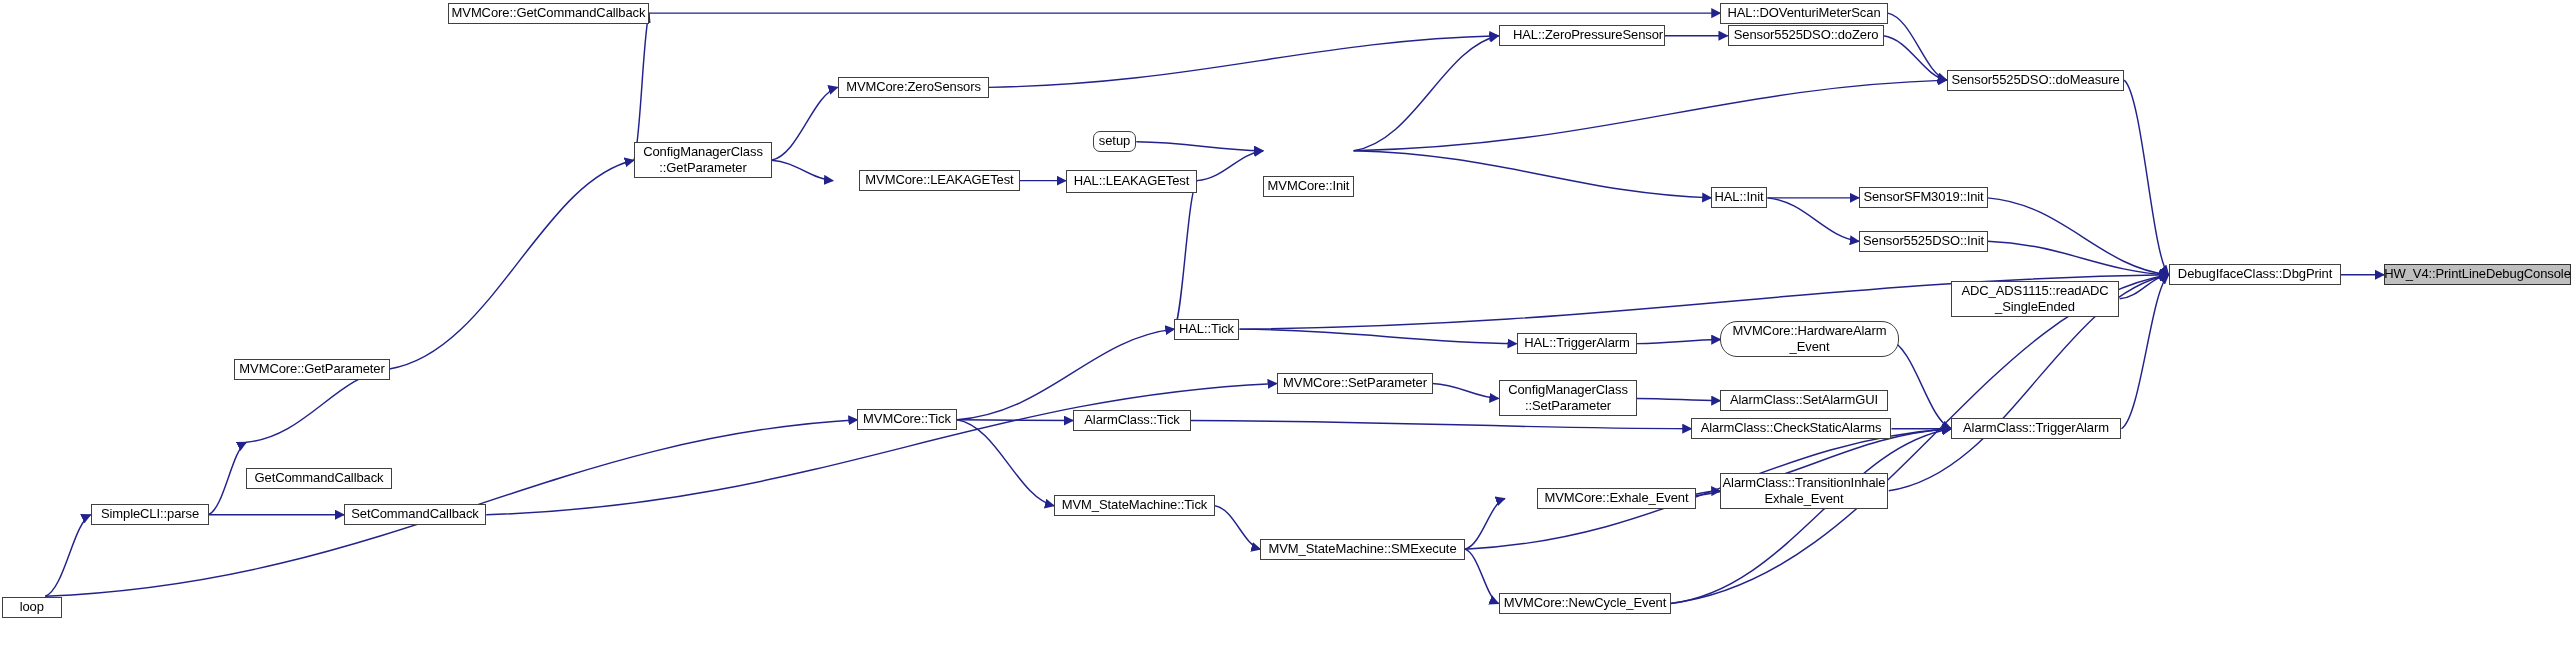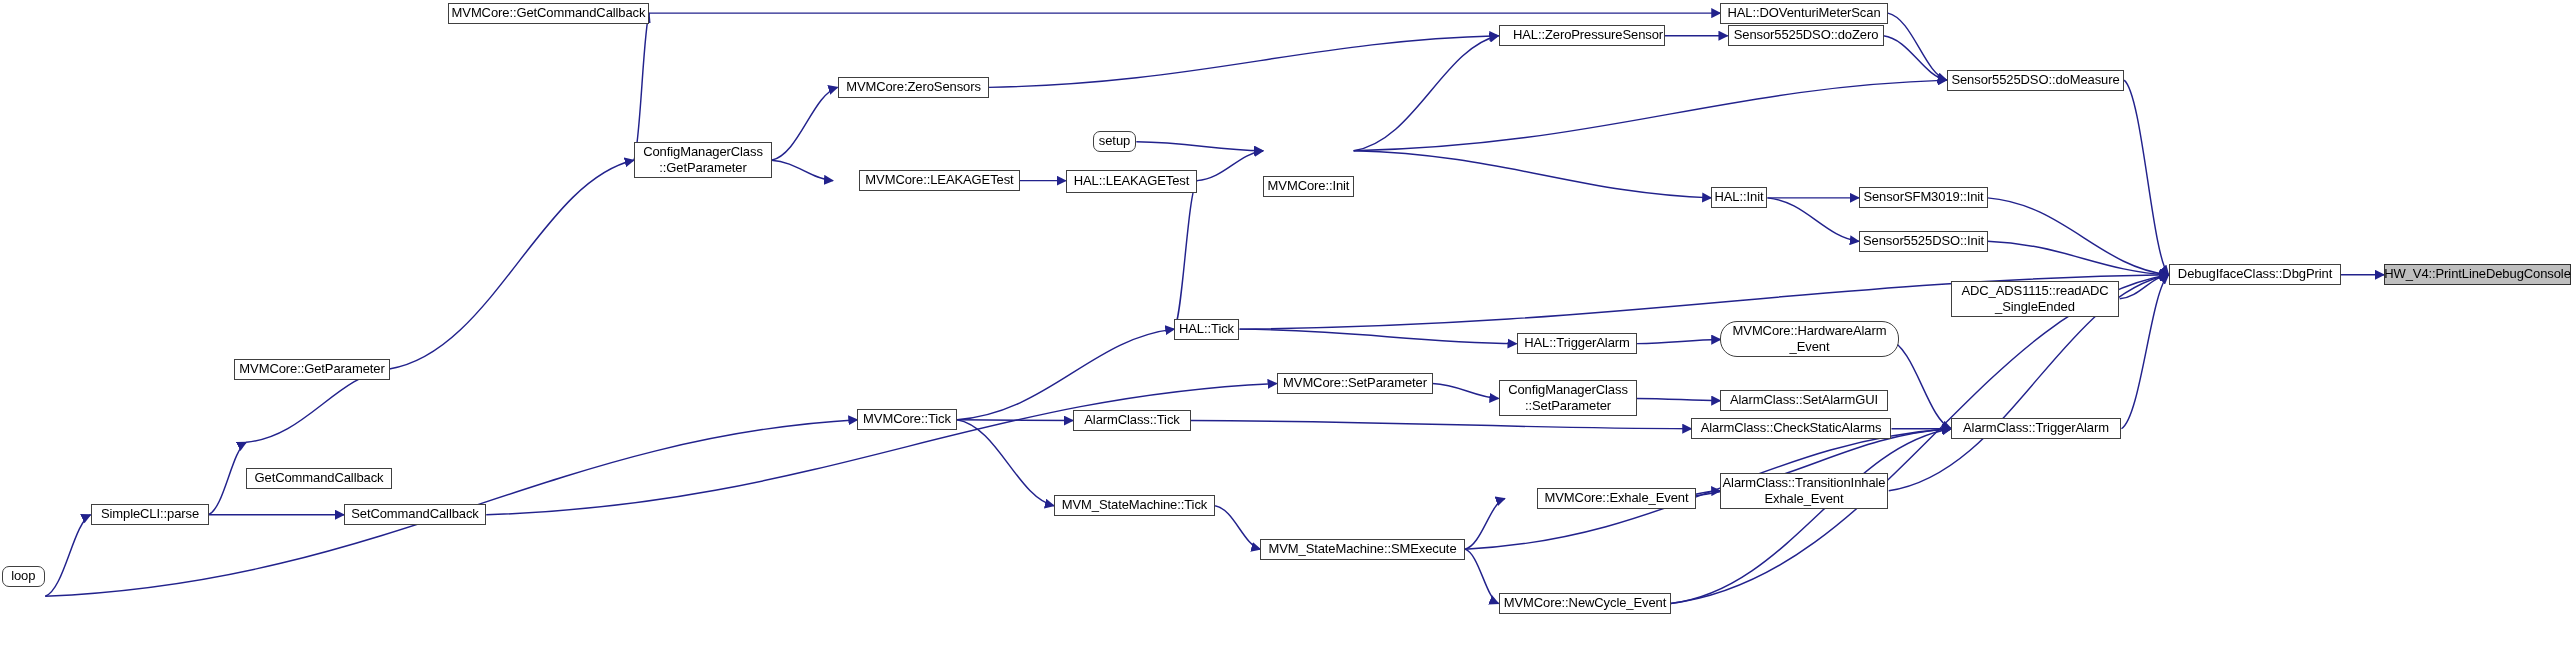--- a/index.html
+++ b/index.html
@@ -104,21 +104,21 @@
         <path d="M 1618 606.5 C 1633.54 611.3, 1640.94 660.5, 1655 666.5" fill="none" stroke="#22228c" stroke-width="1.6" marker-end="url(#arrow)"></path>
         <path d="M 1618 606.5 C 1843.54 595.86, 1950.94 486.8, 2155 473.5" fill="none" stroke="#22228c" stroke-width="1.6" marker-end="url(#arrow)"></path>
         <path d="M 1838 550.5 C 1864.04 549.82, 1876.44 542.85, 1900 542" fill="none" stroke="#22228c" stroke-width="1.6" marker-end="url(#arrow)"></path>
         <path d="M 1838 550.5 C 1971.1399999999999 544.34, 2034.54 481.2, 2155 473.5" fill="none" stroke="#22228c" stroke-width="1.6" marker-end="url(#arrow)"></path>
         <path d="M 1845 666.5 C 1975.2 651.06, 2037.2 492.8, 2155 473.5" fill="none" stroke="#22228c" stroke-width="1.6" marker-end="url(#arrow)"></path>
         <path d="M 1845 666.5 C 2076 637.46, 2186 339.8, 2395 303.5" fill="none" stroke="#22228c" stroke-width="1.6" marker-end="url(#arrow)"></path>
         <path d="M 2086 542 C 2215.78 522.92, 2277.58 327.35, 2395 303.5" fill="none" stroke="#22228c" stroke-width="1.6" marker-end="url(#arrow)"></path>
       </g>
   </svg>
   <div id="node-layer">
-      <div class="node" style="left: 1.8px; top: 566px; width: 43px; height: 21px; border-radius: 7px;">loop</div>
+      <div class="node" style="left: 1.8px; top: 597px; width: 60px; height: 21px;">loop</div>
       <div class="node" style="left: 91px; top: 504px; width: 118px; height: 21px;">SimpleCLI::parse</div>
       <div class="node" style="left: 246px; top: 432px; width: 146px; height: 21px; margin-top: 36px;">GetCommandCallback</div>
       <div class="node" style="left: 344px; top: 504px; width: 142px; height: 21px;">SetCommandCallback</div>
       <div class="node" style="left: 234px; top: 359px; width: 156px; height: 21px;">MVMCore::GetParameter</div>
       <div class="node twoline" style="left: 634px; top: 142px; width: 138px; height: 36px;">ConfigManagerClass
 ::GetParameter</div>
       <div class="node" style="left: 448px; top: 2.7px; width: 201px; height: 21px;">MVMCore::GetCommandCallback</div>
       <div class="node" style="left: 838px; top: 77px; width: 151px; height: 21px;">MVMCore:ZeroSensors</div>
       <div class="node" style="left: 833px; top: 170px; width: 161px; height: 21px; margin-left: 26px;">MVMCore::LEAKAGETest</div>
       <div class="node" style="left: 1066px; top: 170px; width: 131px; height: 23px;">HAL::LEAKAGETest</div>

